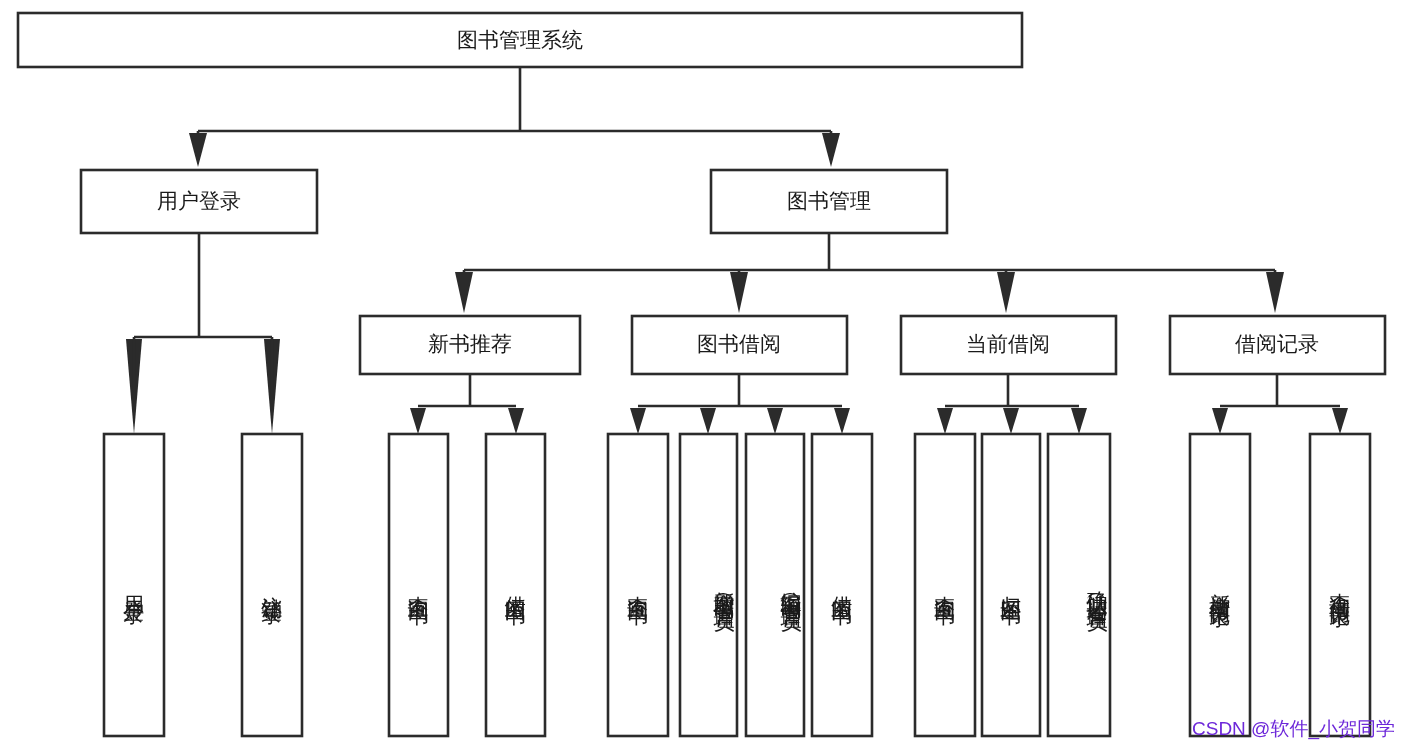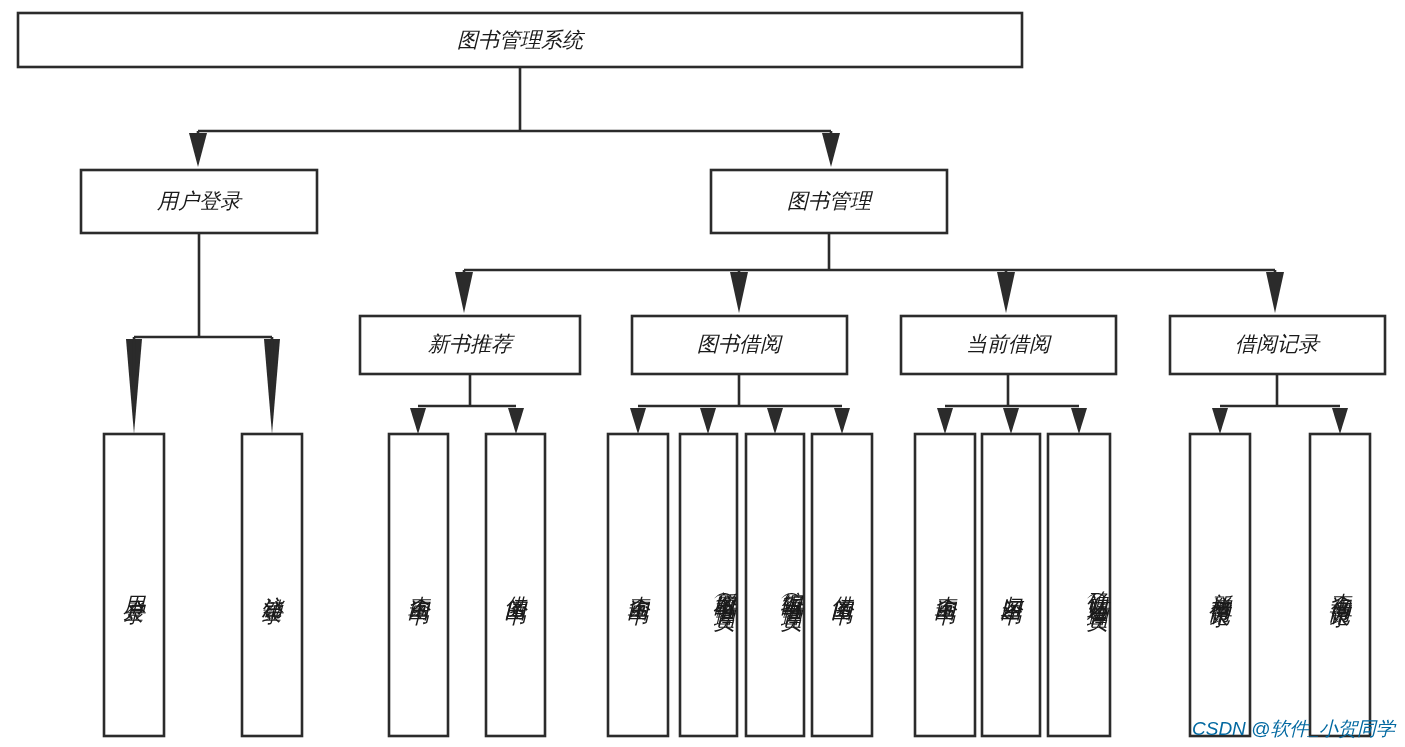--- a/index.html
+++ b/index.html
@@ -13,21 +13,20 @@
     font-family: "Liberation Sans", "DejaVu Sans", sans-serif;
     overflow: hidden;
     position: relative;
   }
   #diagram-root {
     position: absolute;
     left: 0;
     top: 0;
     width: 1405px;
     height: 747px;
-    font-style: italic;
   }
   svg.diagram-canvas {
     display: block;
     width: 1405px;
     height: 747px;
   }
   .node-box {
     fill: #ffffff;
     stroke: #2b2b2b;
     stroke-width: 2.6;
@@ -68,21 +67,21 @@
   }
   .leaf-label.top {
     display: flex;
     align-items: flex-start;
     justify-content: center;
   }
   .watermark {
     position: absolute;
     font-family: "Liberation Sans", "DejaVu Sans", sans-serif;
     font-size: 19px;
-    color: #0369a1;
+    color: #6d28d9;
     white-space: nowrap;
     pointer-events: none;
   }
 </style>
 </head>
 <body>
 
 <div id="diagram-root">
 
   <svg class="diagram-canvas" viewBox="0 0 1405 747">

